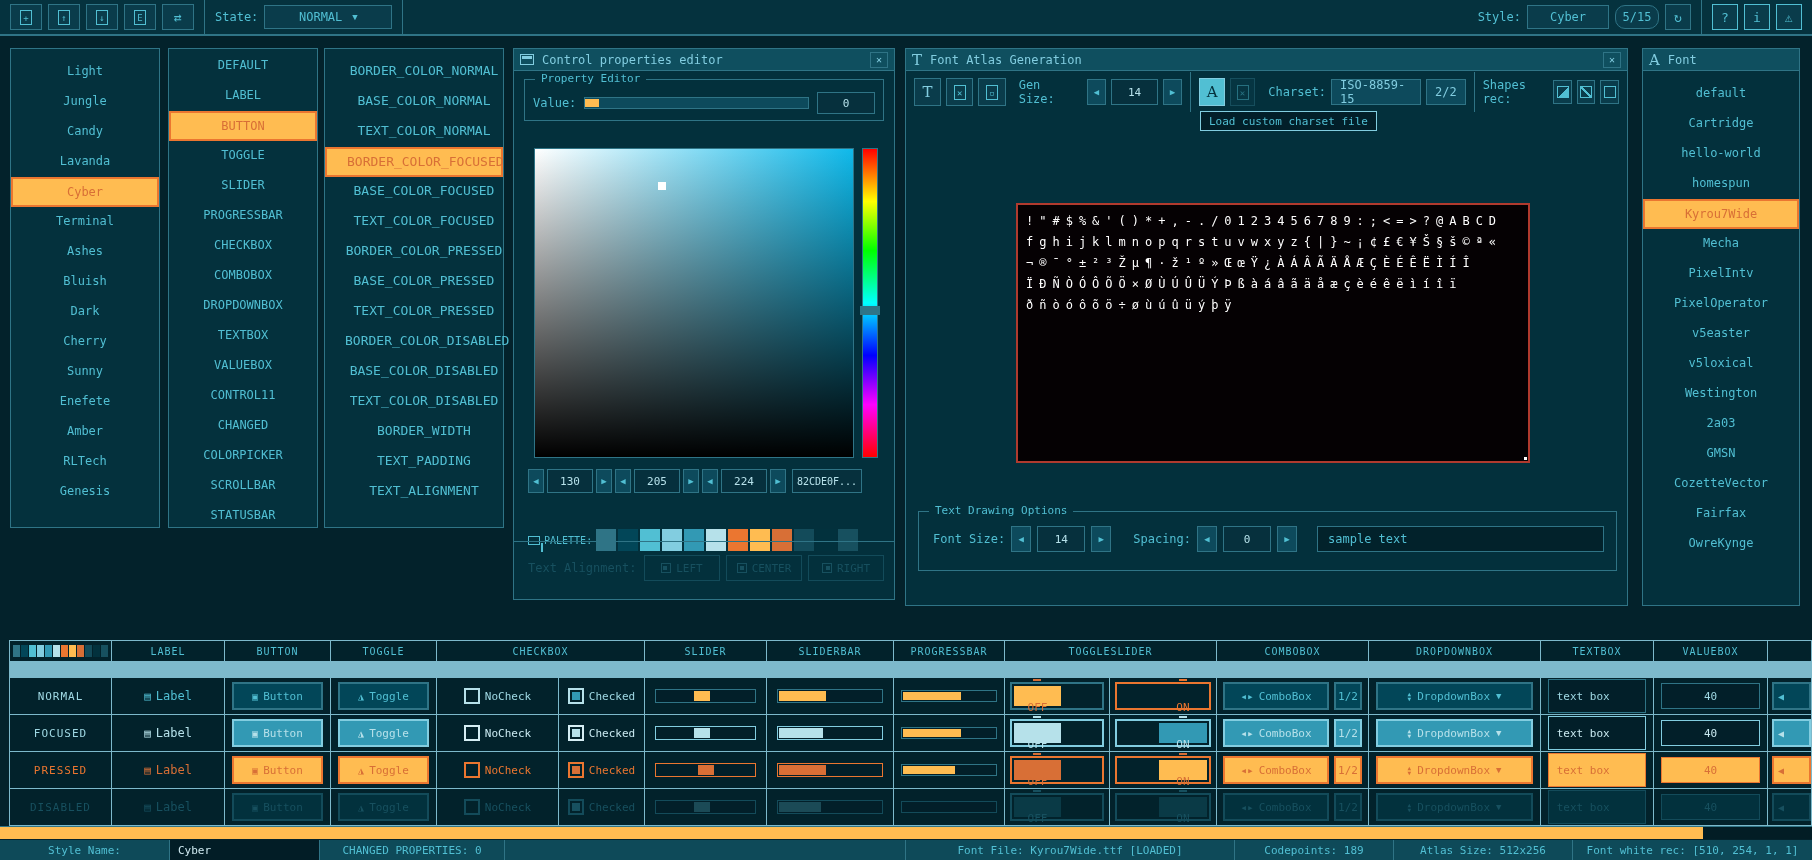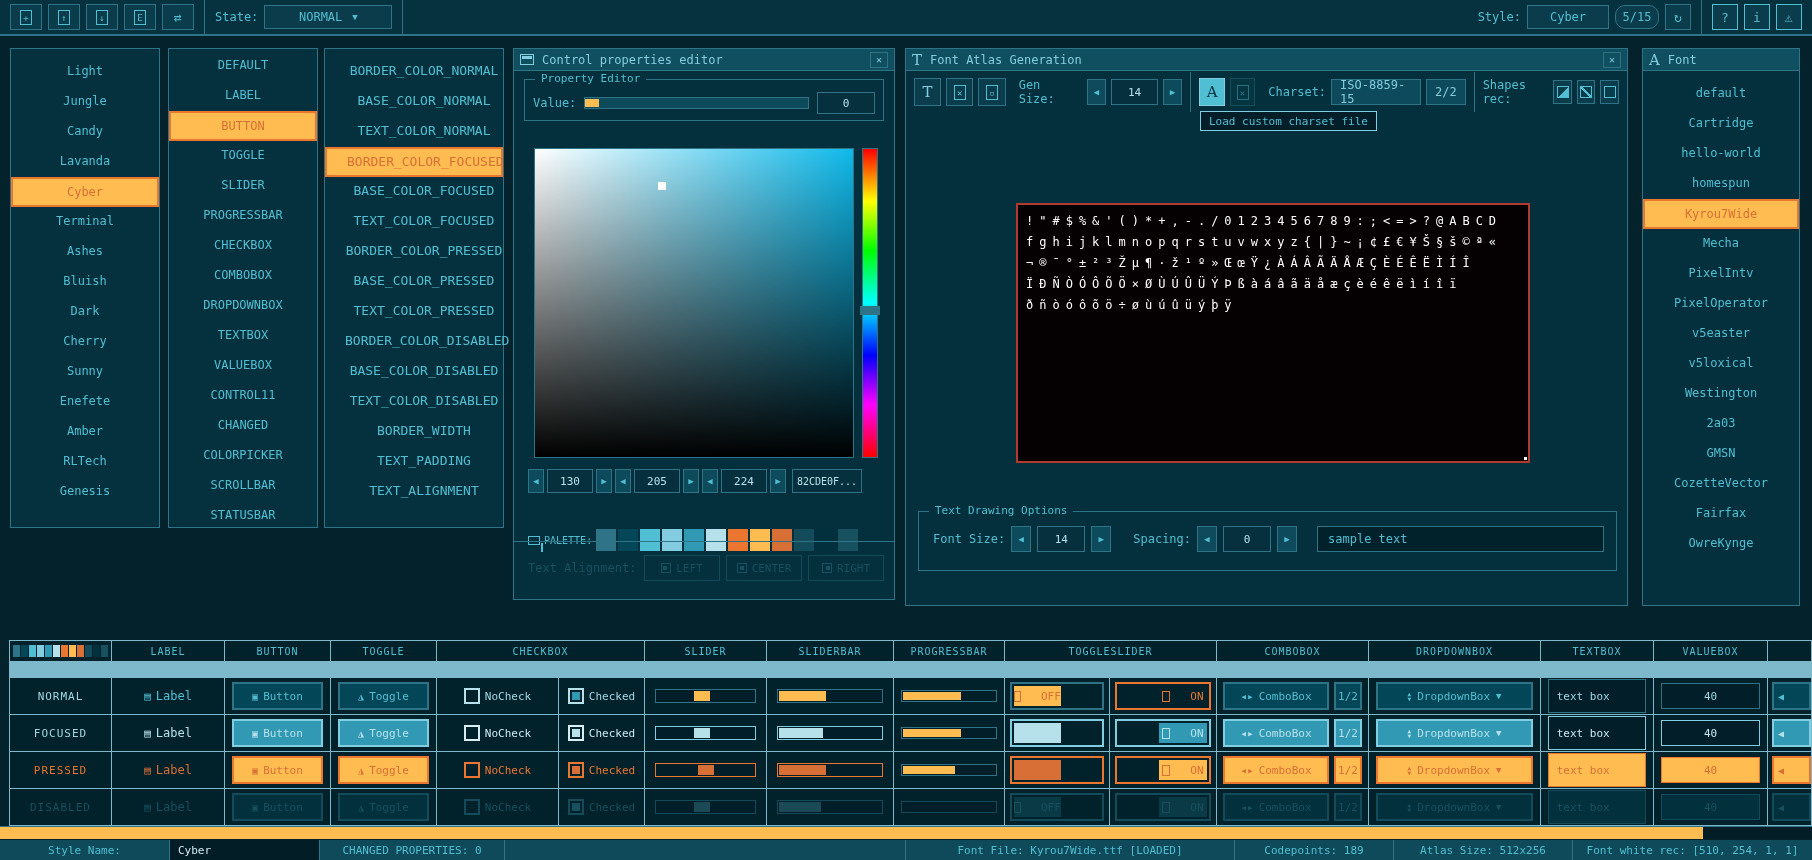--- a/index.html
+++ b/index.html
@@ -137,21 +137,21 @@
   .chk-in { width:8px; height:8px; background:var(--ckin); }
   .ltx { color:var(--lt); font-size:11px; }
   .sld { width:84%; height:14px; border:1px solid var(--bd); background:#021f29; position:relative; }
   .sld-h { position:absolute; top:1px; bottom:1px; width:16px; background:var(--hd); }
   .sld-f { position:absolute; left:1px; top:1px; bottom:1px; background:var(--hd); }
   .pgb { width:88%; height:12px; border:1px solid #2f7486; background:#021f29; position:relative; }
   .rd .pgb { border-color:#134b5a; }
   .pgb-f { position:absolute; left:1px; top:1px; bottom:1px; background:#ffbc51; }
   .tgs { width:90%; height:28px; border:2px solid var(--bd); position:relative; font-size:11px; }
   .tgs .knob { position:absolute; top:2px; bottom:2px; width:52%; background:var(--bg);
-    color:var(--tx); display:flex; align-items:center; justify-content:center; gap:20px; }
+    color:var(--tx); display:flex; align-items:center; justify-content:center; gap:20px;flex-direction:column; }
   .tgs.toff .knob { left:2px; background:var(--hd); color:var(--ko,var(--tx)); }
   .tgs.ton .knob { right:2px; }
   .rn .tgs.ton { border-color:#eb7630; }
   .rn .tgs.ton .knob { background:transparent; color:#eb7630; }
   .rf .tgs.ton { border-color:#82cde0; }
   .rf .tgs.ton .knob { background:#3299b4; color:#b6e1ea; }
   .rp .tgs.ton .knob { background:#ffbc51; color:#d86f36; }
   .rd .tgs.toff .knob, .rd .tgs.ton .knob { background:#0a3a46; color:#17505f; }
   .kic { width:8px; height:11px; border:1px solid currentColor; display:inline-block; }
   .cmb { height:28px; flex:1; margin-left:6px; border:2px solid var(--bd); background:var(--bg);

